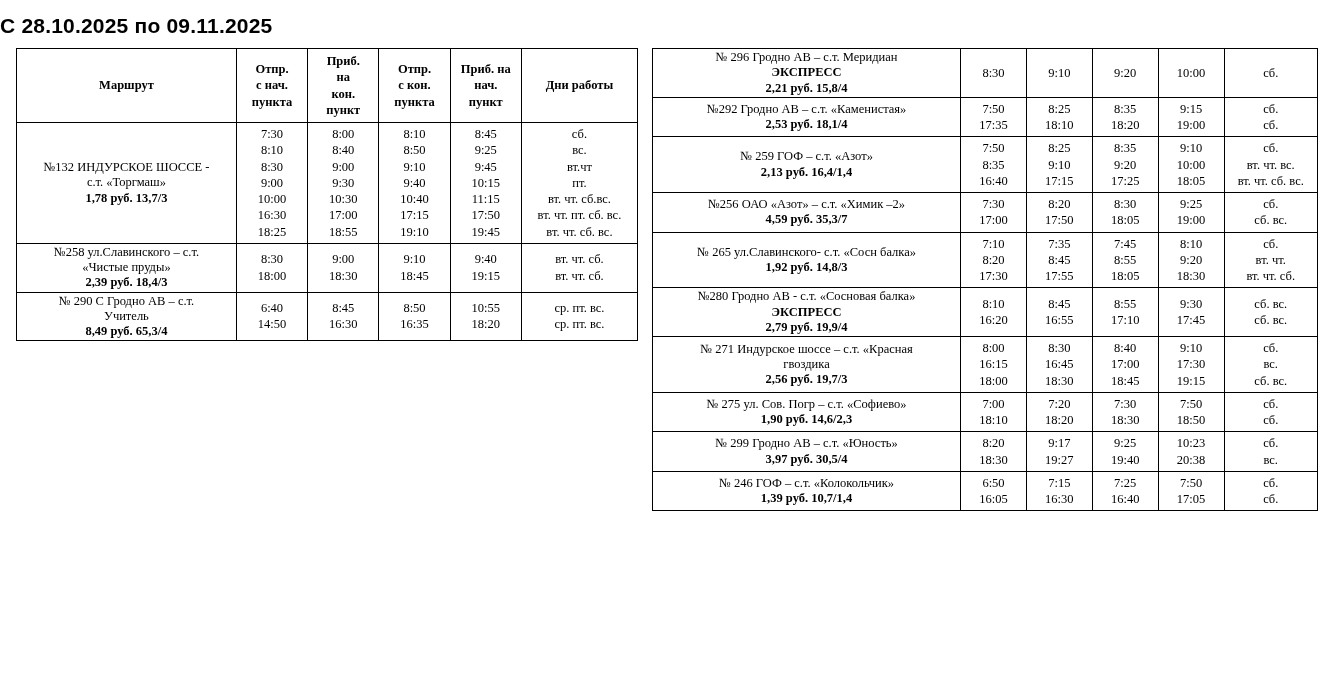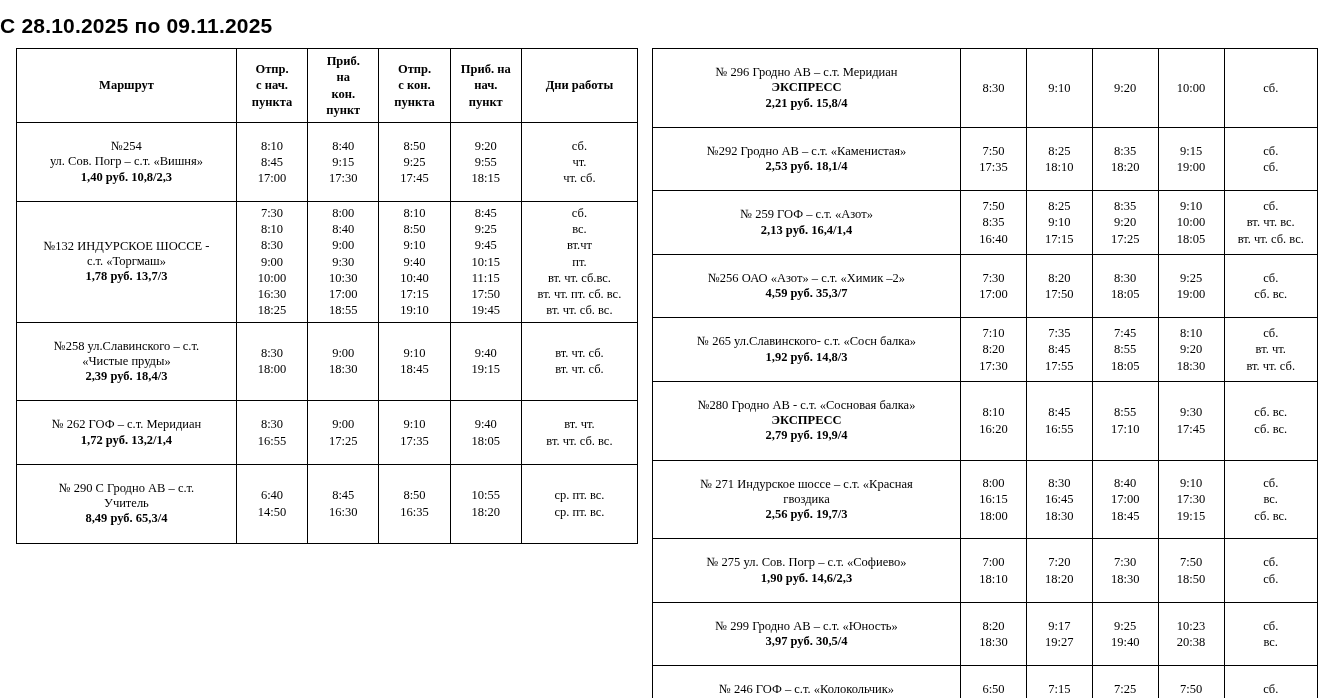--- a/index.html
+++ b/index.html
@@ -51,21 +51,21 @@
   #left-table .col-time    { width: 70px; }
   #left-table .col-days    { width: 114px; }
   #left-table thead td {
     font-weight: bold;
     font-size: 12.5px;
     padding: 4px 2px;
     height: 56px;
   }
   .route-cell {
     text-align: center;
-    padding: 16px 4px;
+    padding: 1px 4px;
   }
   .route-cell .rline {
     display: block;
   }
   .route-cell .rbold {
     font-weight: bold;
   }
   .times-cell, .days-cell {
     white-space: pre-line;
     font-size: 12.5px;
@@ -113,42 +113,20 @@
         <td class="times-cell">Отпр.
 с кон.
 пункта</td>
         <td class="times-cell">Приб. на
 нач.
 пункт</td>
         <td class="times-cell">Дни работы</td>
       </tr>
     </thead>
     <tbody id="left-body">
-        <tr>
-          <td class="route-cell">
-            <span class="rline">№254</span>
-            <span class="rline">ул. Сов. Погр – с.т. «Вишня»</span>
-            <span class="rline rbold">1,40 руб. 10,8/2,3</span>
-          </td>
-          <td class="times-cell">8:10
-8:45
-17:00</td>
-          <td class="times-cell">8:40
-9:15
-17:30</td>
-          <td class="times-cell">8:50
-9:25
-17:45</td>
-          <td class="times-cell">9:20
-9:55
-18:15</td>
-          <td class="days-cell">сб.
-чт.
-чт. сб.</td>
-        </tr>
         <tr>
           <td class="route-cell">
             <span class="rline">№132 ИНДУРСКОЕ ШОССЕ -</span>
             <span class="rline">с.т. «Торгмаш»</span>
             <span class="rline rbold">1,78 руб. 13,7/3</span>
           </td>
           <td class="times-cell">7:30
 8:10
 8:30
 9:00
@@ -196,36 +174,20 @@
 18:30</td>
           <td class="times-cell">9:10
 18:45</td>
           <td class="times-cell">9:40
 19:15</td>
           <td class="days-cell">вт. чт. сб.
 вт. чт. сб.</td>
         </tr>
         <tr>
           <td class="route-cell">
-            <span class="rline">№ 262  ГОФ – с.т. Меридиан</span>
-            <span class="rline rbold">1,72 руб. 13,2/1,4</span>
-          </td>
-          <td class="times-cell">8:30
-16:55</td>
-          <td class="times-cell">9:00
-17:25</td>
-          <td class="times-cell">9:10
-17:35</td>
-          <td class="times-cell">9:40
-18:05</td>
-          <td class="days-cell">вт. чт.
-вт. чт. сб. вс.</td>
-        </tr>
-        <tr>
-          <td class="route-cell">
             <span class="rline">№ 290 С Гродно АВ – с.т.</span>
             <span class="rline">Учитель</span>
             <span class="rline rbold">8,49 руб. 65,3/4</span>
           </td>
           <td class="times-cell">6:40
 14:50</td>
           <td class="times-cell">8:45
 16:30</td>
           <td class="times-cell">8:50
 16:35</td>

